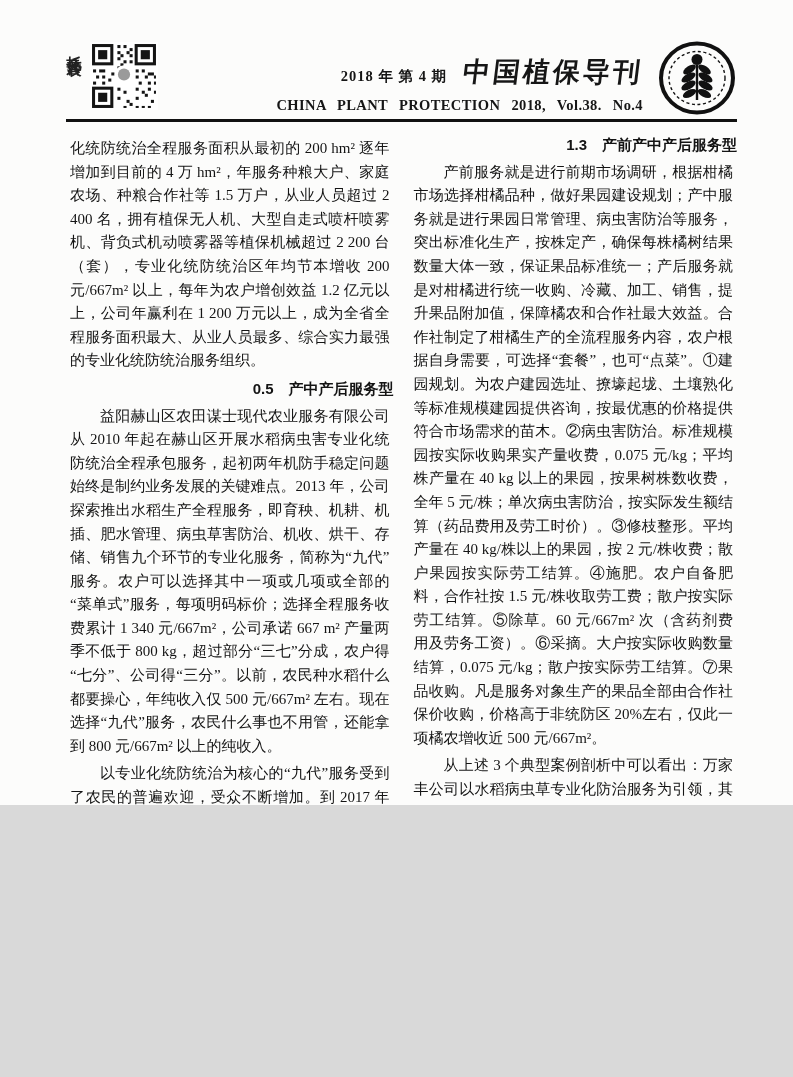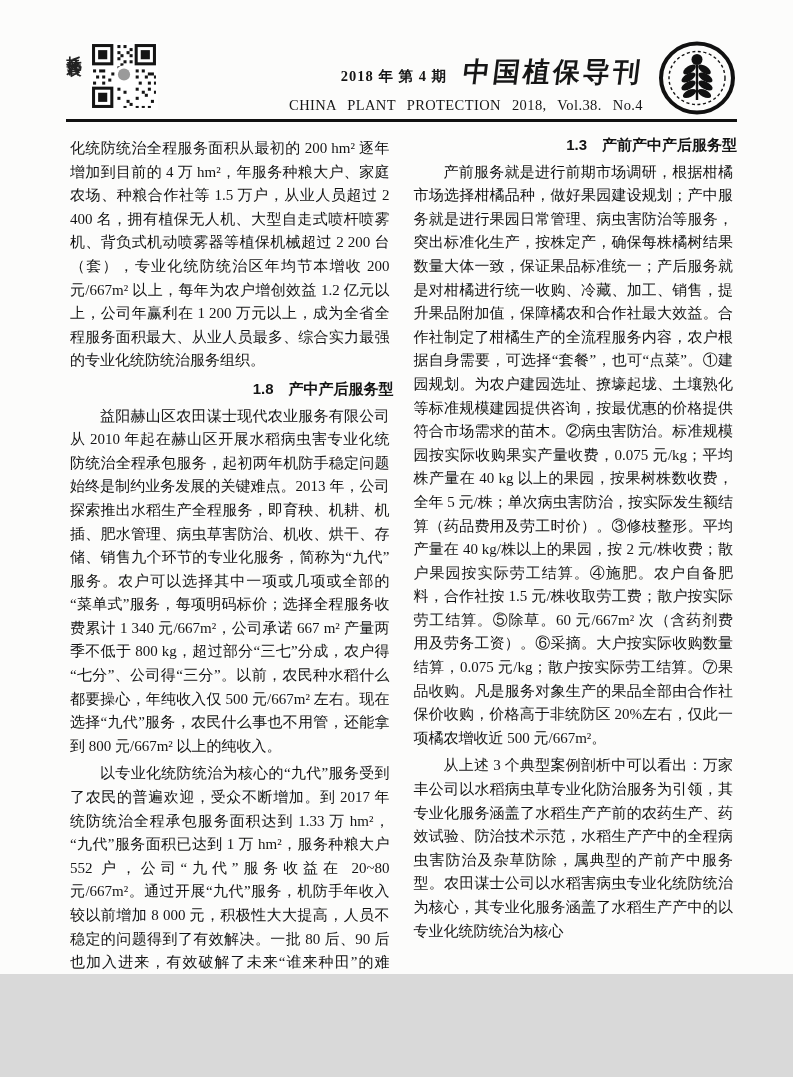--- a/index.html
+++ b/index.html
@@ -1,19 +1,19 @@
 <!DOCTYPE html>
 <html lang="zh"><head>
 <meta charset="utf-8">
 <style>
   * { margin:0; padding:0; box-sizing:border-box; }
   html,body { background:#d9d9d9; }
   body { font-family:"Liberation Serif","DejaVu Serif",serif; }
   .page {
-    width:793px; height:974px; margin:0 auto; position:relative;
+    width:793px; height:805px; margin:0 auto; position:relative;
     background:#fcfcfb; color:#161616;
     padding:38px 56px 0 66px; overflow:hidden;
   }
   
   .masthead { display:flex; align-items:flex-start; height:80px; }
   .promo { display:flex; align-items:flex-start; gap:7px; }
   .promo-label {
     writing-mode:vertical-rl; text-orientation:upright;
     font-family:"Liberation Sans","DejaVu Sans",sans-serif;
     font-weight:bold; font-size:15px; letter-spacing:2px;
@@ -21,21 +21,21 @@
   }
   .qr { margin-top:4px; }
   .mast-right { margin-left:auto; text-align:right; padding-top:16px; margin-right:14px; }
   .mast-cn { display:flex; align-items:baseline; justify-content:flex-end; gap:16px; }
   .issue { font-weight:bold; font-size:14.5px; letter-spacing:1px; }
   .jtitle {
     font-size:27px; font-weight:900; letter-spacing:3px;
     display:inline-block; transform:skewX(-7deg);
     font-family:"Liberation Serif","DejaVu Serif",serif;
   }
-  .mast-en { font-weight:normal; font-size:14.5px; letter-spacing:0.4px; word-spacing:7px; margin-top:7px; white-space:nowrap; }
+  .mast-en { font-weight:bold; font-size:14.5px; letter-spacing:0.4px; word-spacing:7px; margin-top:7px; white-space:nowrap; }
   .emblem { flex:0 0 auto; margin-top:2px; }
   .rule { height:3px; background:#111; margin-top:1px; }
   
   .columns { display:flex; gap:16px; margin-top:11px; }
   .col { flex:1 1 0; font-size:15px; line-height:23.6px; text-align:justify; color:#141414; }
   .col p { margin:4px; }
   .col p.indent { text-indent:2em; }
   .sec-heading {
     font-size:15px; font-weight:bold; line-height:23.6px;
     font-family:"Liberation Sans","DejaVu Sans",sans-serif;
@@ -143,21 +143,21 @@
         <ellipse cx="47.5" cy="53.5" rx="7.2" ry="3.5" transform="rotate(26 47.5 53.5)"></ellipse>
       </g>
     </svg>
   </header>
 
   <div class="rule"></div>
 
   <main class="columns">
     <section class="col">
       <p>化统防统治全程服务面积从最初的 200 hm² 逐年增加到目前的 4 万 hm²，年服务种粮大户、家庭农场、种粮合作社等 1.5 万户，从业人员超过 2 400 名，拥有植保无人机、大型自走式喷杆喷雾机、背负式机动喷雾器等植保机械超过 2 200 台（套），专业化统防统治区年均节本增收 200 元/667m² 以上，每年为农户增创效益 1.2 亿元以上，公司年赢利在 1 200 万元以上，成为全省全程服务面积最大、从业人员最多、综合实力最强的专业化统防统治服务组织。</p>
-      <h3 class="sec-heading">1.8　产中产后服务型</h3>
+      <h3 class="sec-heading">0.5　产中产后服务型</h3>
       <p class="indent">益阳赫山区农田谋士现代农业服务有限公司从 2010 年起在赫山区开展水稻病虫害专业化统防统治全程承包服务，起初两年机防手稳定问题始终是制约业务发展的关键难点。2013 年，公司探索推出水稻生产全程服务，即育秧、机耕、机插、肥水管理、病虫草害防治、机收、烘干、存储、销售九个环节的专业化服务，简称为“九代”服务。农户可以选择其中一项或几项或全部的“菜单式”服务，每项明码标价；选择全程服务收费累计 1 340 元/667m²，公司承诺 667 m² 产量两季不低于 800 kg，超过部分“三七”分成，农户得“七分”、公司得“三分”。以前，农民种水稻什么都要操心，年纯收入仅 500 元/667m² 左右。现在选择“九代”服务，农民什么事也不用管，还能拿到 800 元/667m² 以上的纯收入。</p>
       <p class="indent">以专业化统防统治为核心的“九代”服务受到了农民的普遍欢迎，受众不断增加。到 2017 年统防统治全程承包服务面积达到 1.33 万 hm²，“九代”服务面积已达到 1 万 hm²，服务种粮大户 552 户，公司“九代”服务收益在 20~80 元/667m²。通过开展“九代”服务，机防手年收入较以前增加 8 000 元，积极性大大提高，人员不稳定的问题得到了有效解决。一批 80 后、90 后也加入进来，有效破解了未来“谁来种田”的难题。公司乘势而为，拓展了大米加工业务，年加工大米能力 3 万 t，拥有湖南省著名商标“爱雪米娜”大米品牌，其利润比其他大米高出 5%~30%，通过大米销售，进一步带动粮食生产，有效延伸了水稻产业链。公司还联合区域内 16 家统防统治服务组织，组建了益阳市赫山区农作物病虫害专业化统防统治服务协会，组织统防统治技术培训、药剂统购、</p>
     </section>
 
     <section class="col">
       <h3 class="sec-heading">1.3　产前产中产后服务型</h3>
       <p class="indent">产前服务就是进行前期市场调研，根据柑橘市场选择柑橘品种，做好果园建设规划；产中服务就是进行果园日常管理、病虫害防治等服务，突出标准化生产，按株定产，确保每株橘树结果数量大体一致，保证果品标准统一；产后服务就是对柑橘进行统一收购、冷藏、加工、销售，提升果品附加值，保障橘农和合作社最大效益。合作社制定了柑橘生产的全流程服务内容，农户根据自身需要，可选择“套餐”，也可“点菜”。①建园规划。为农户建园选址、撩壕起垅、土壤熟化等标准规模建园提供咨询，按最优惠的价格提供符合市场需求的苗木。②病虫害防治。标准规模园按实际收购果实产量收费，0.075 元/kg；平均株产量在 40 kg 以上的果园，按果树株数收费，全年 5 元/株；单次病虫害防治，按实际发生额结算（药品费用及劳工时价）。③修枝整形。平均产量在 40 kg/株以上的果园，按 2 元/株收费；散户果园按实际劳工结算。④施肥。农户自备肥料，合作社按 1.5 元/株收取劳工费；散户按实际劳工结算。⑤除草。60 元/667m² 次（含药剂费用及劳务工资）。⑥采摘。大户按实际收购数量结算，0.075 元/kg；散户按实际劳工结算。⑦果品收购。凡是服务对象生产的果品全部由合作社保价收购，价格高于非统防区 20%左右，仅此一项橘农增收近 500 元/667m²。</p>
       <p class="indent">从上述 3 个典型案例剖析中可以看出：万家丰公司以水稻病虫草专业化防治服务为引领，其专业化服务涵盖了水稻生产产前的农药生产、药效试验、防治技术示范，水稻生产产中的全程病虫害防治及杂草防除，属典型的产前产中服务型。农田谋士公司以水稻害病虫专业化统防统治为核心，其专业化服务涵盖了水稻生产产中的以专业化统防统治为核心</p>
     </section>
   </main>

